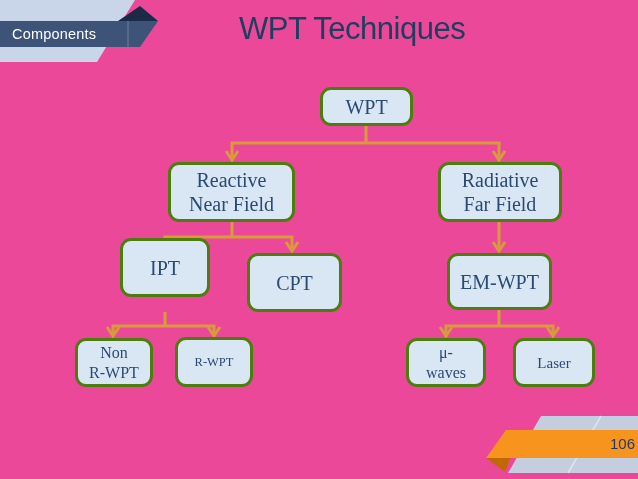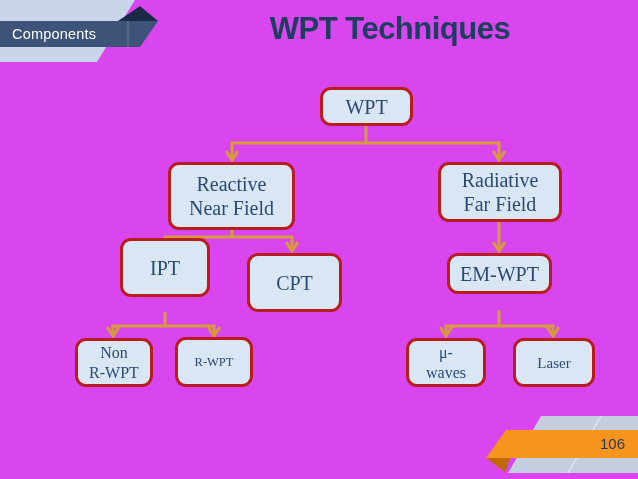--- a/index.html
+++ b/index.html
@@ -1,49 +1,49 @@
 <!DOCTYPE html>
 <html><head>
 <meta charset="utf-8">
 <style>
   html,body{margin:0;padding:0;background:#ffffff;}
   .stage{
-    position:relative;width:638px;height:479px;background:#d946ef;
+    position:relative;width:638px;height:479px;background:#ec4899;
     overflow:hidden;font-family:"Liberation Sans","DejaVu Sans",sans-serif;
   }
   .deco{position:absolute;left:0;top:0;width:638px;height:479px;pointer-events:none;}
   .tab-label{
     position:absolute;left:0;top:21px;width:146px;height:26px;
     display:flex;align-items:center;padding-left:12px;box-sizing:border-box;
     color:#ffffff;font-size:14.5px;letter-spacing:0.2px;
   }
   .slide-title{
-    position:absolute;left:239px;top:11px;width:302px;text-align:center;
-    color:#1e3e60;font-size:31px;font-weight:700;letter-spacing:-0.5px;
+    position:absolute;left:239px;top:11px;width:302px;text-align:left;
+    color:#1e3e60;font-size:31px;font-weight:400;letter-spacing:-0.5px;
     font-family:"Liberation Sans","DejaVu Sans",sans-serif;
   }
   .node{
     position:absolute;box-sizing:border-box;
-    background:#d9e7f4;border:3px solid #b91c1c;border-radius:11px;
+    background:#d9e7f4;border:3px solid #4d7c0f;border-radius:11px;
     display:flex;align-items:center;justify-content:center;text-align:center;
     color:#2b4a73;font-family:"Liberation Serif","DejaVu Serif",serif;
     white-space:pre-line;line-height:1.2;
   }
   .n-wpt       {left:320px;top:87px; width:93px; height:39px;font-size:20px;}
-  .n-reactive  {left:168px;top:162px;width:127px;height:68px;font-size:20px;}
+  .n-reactive  {left:168px;top:162px;width:127px;height:60px;font-size:20px;}
   .n-radiative {left:438px;top:162px;width:124px;height:60px;font-size:20px;}
   .n-ipt       {left:120px;top:238px;width:90px; height:59px;font-size:20px;}
   .n-cpt       {left:247px;top:253px;width:95px; height:59px;font-size:20px;}
-  .n-emwpt     {left:447px;top:253px;width:105px;height:41px;font-size:20px;}
+  .n-emwpt     {left:447px;top:253px;width:105px;height:57px;font-size:20px;}
   .n-nonrwpt   {left:75px; top:338px;width:78px; height:49px;font-size:16px;}
   .n-rwpt      {left:175px;top:337px;width:78px; height:50px;font-size:12.5px;}
   .n-microwaves{left:406px;top:338px;width:80px; height:49px;font-size:16px;}
   .n-laser     {left:513px;top:338px;width:82px; height:49px;font-size:15px;}
   .page-number{
-    position:absolute;right:13px;top:435px;color:#1f3a5f;font-size:15px;
+    position:absolute;right:3px;top:435px;color:#1f3a5f;font-size:15px;
   }
 </style>
 </head>
 <body>
 
 <div class="stage">
 
   <svg class="deco" viewBox="0 0 638 479" aria-hidden="true">
 
     <polygon points="0,0 135,0 97,62 0,62" fill="#c9d5e9"></polygon>

